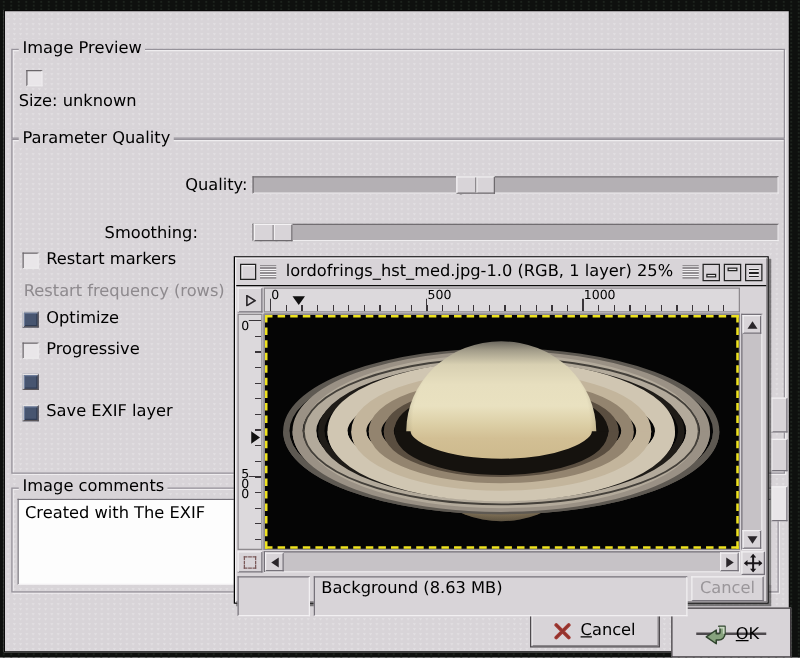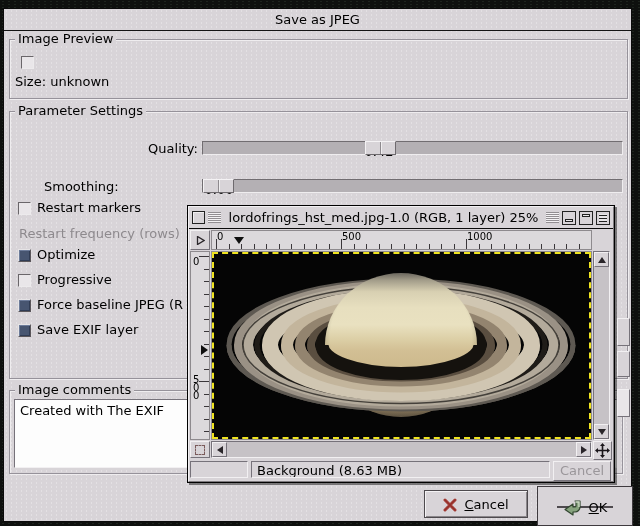--- a/index.html
+++ b/index.html
@@ -179,73 +179,69 @@
   }
   .qmask-icon { width:10px; height:10px; border:1px dashed #7a5a5a; }
   .pan-btn {
     position:absolute; left:404px; top:234px; width:19px; height:19px; background:#d8d4d8;
     border:1px solid; border-color:#f2f0f2 #76727a #76727a #f2f0f2;
     display:flex; align-items:center; justify-content:center;
   }
   
   .iw-status { position:absolute; left:1px; right:1px; top:254px; height:20px; }
   .st-cell {
-    position:absolute; top:0; height:17px; background:#d8d4d8;
+    position:absolute; top:0; height:32px; background:#d8d4d8;
     border:1px solid; border-color:#76727a #f2f0f2 #f2f0f2 #76727a;
     line-height:18px; padding:0 5px; overflow:hidden; white-space:nowrap;
   }
   .st-cancel {
     position:absolute; top:0; height:20px; background:#d8d4d8;
     border:1px solid; border-color:#f2f0f2 #76727a #76727a #f2f0f2;
     color:#9a969a; text-align:center; line-height:18px;
   }
 </style>
 </head>
 <body>
 
 <div class="dialog">
-  <div class="dlg-titlebar">
-    <span>Save as JPEG</span>
-  </div>
-
-  <div class="frame" style="left:5px; top:30px; width:619px; height:60px;">
+
+  <div class="frame" style="left:5px; top:30px; width:619px; height:72px;">
     <span class="frame-label">Image Preview</span>
   </div>
   <span class="cb" style="left:17px; top:47px;"></span>
   <span class="lbl" style="left:11px; top:65px;">Size: unknown</span>
 
   <div class="frame" style="left:5px; top:102px; width:619px; height:268px;">
-    <span class="frame-label">Parameter Settings</span>
+    <span class="frame-label">Parameter Quality</span>
   </div>
 
   <span class="val" style="left:347px; top:113px; width:56px;">0.42</span>
   <span class="lbl" style="left:40px; top:132px; width:154px; text-align:right;">Quality:</span>
   <div class="slider-track" style="left:198px; top:132px;">
     <span class="slider-handle" style="left:162px;"></span>
   </div>
 
   <span class="val" style="left:193px; top:151px; width:44px;">0.00</span>
-  <span class="lbl" style="left:40px; top:170px; width:154px; text-align:left;">Smoothing:</span>
+  <span class="lbl" style="left:40px; top:170px; width:154px; text-align:center;">Smoothing:</span>
   <div class="slider-track" style="left:198px; top:170px;">
     <span class="slider-handle" style="left:0;"></span>
   </div>
 
   <span class="cb" style="left:14px; top:193px;"></span>
   <span class="lbl" style="left:33px; top:191px;">Restart markers</span>
 
   <span class="lbl lbl-disabled" style="left:15px; top:217px;">Restart frequency (rows)</span>
 
   <span class="cb checked" style="left:14px; top:240px;"></span>
   <span class="lbl" style="left:33px; top:238px;">Optimize</span>
 
   <span class="cb" style="left:14px; top:265px;"></span>
   <span class="lbl" style="left:33px; top:263px;">Progressive</span>
 
   <span class="cb checked" style="left:14px; top:290px;"></span>
-  <span class="lbl" style="left:33px; top:288px;">Force baseline JPEG (R</span>
 
   <span class="cb checked" style="left:14px; top:315px;"></span>
   <span class="lbl" style="left:33px; top:313px;">Save EXIF layer</span>
 
   <div class="frame" style="left:5px; top:381px; width:614px; height:84px;">
     <span class="frame-label">Image comments</span>
   </div>
   <div class="comments-box">
     <span>Created with The EXIF</span>
   </div>

